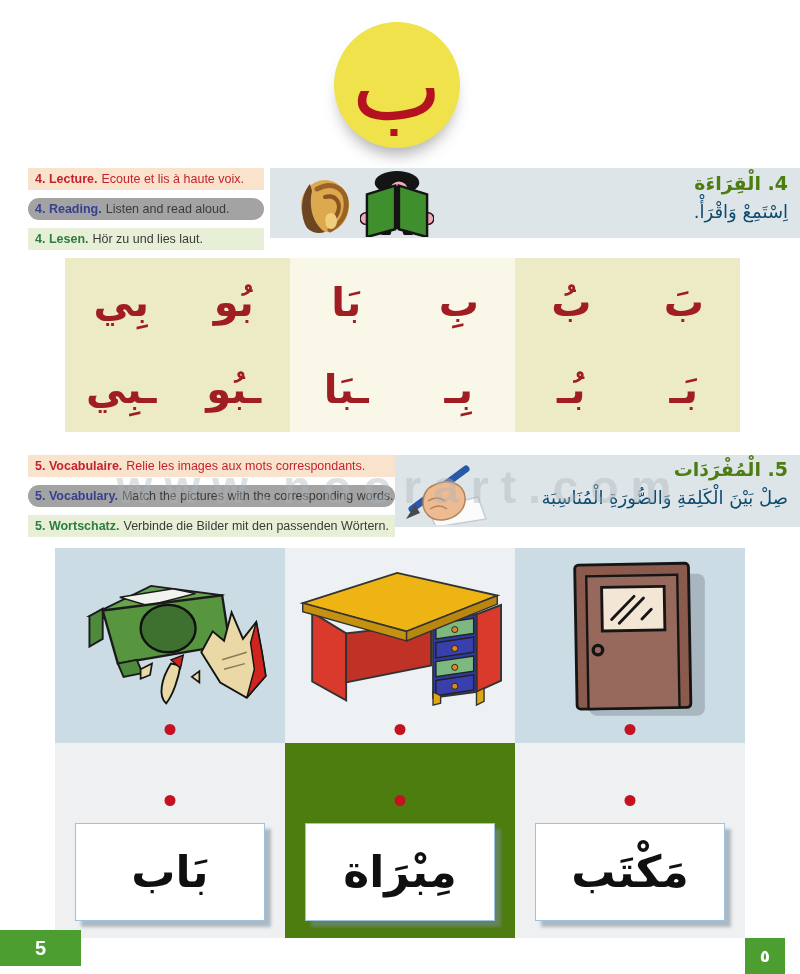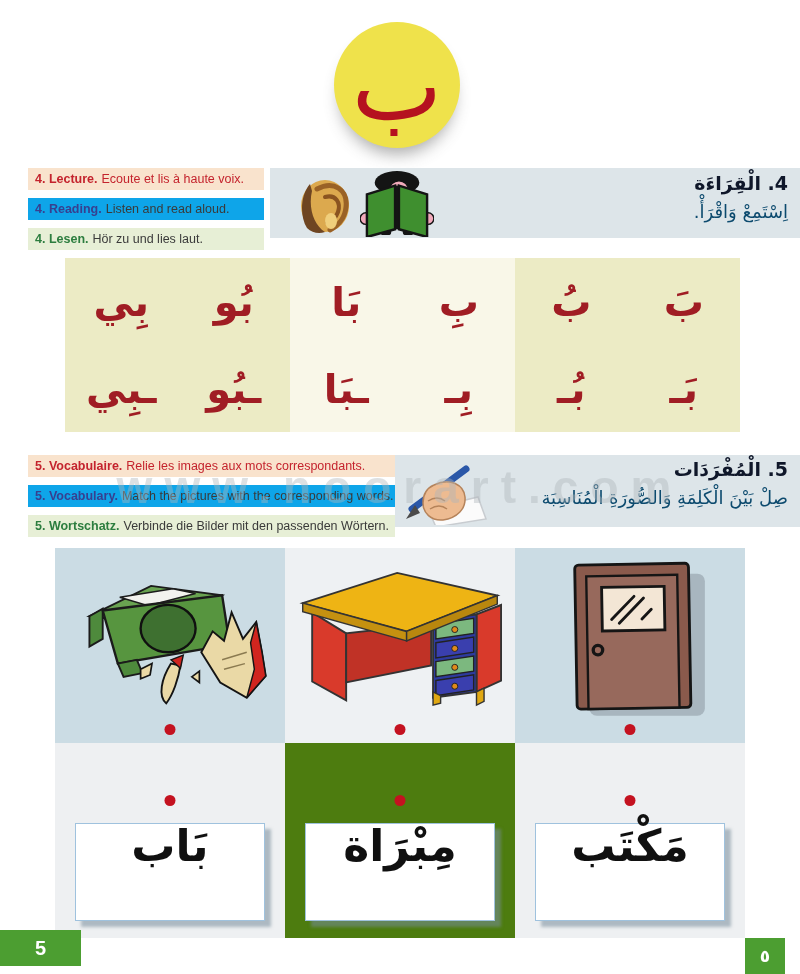--- a/index.html
+++ b/index.html
@@ -12,30 +12,30 @@
   .letter-circle{left:334px;top:22px;width:126px;height:126px;border-radius:50%;
     background:#efe24b;display:flex;align-items:center;justify-content:center;
     box-shadow:0 12px 16px -6px rgba(70,70,70,.45);}
   .letter-circle .glyph{font-size:96px;line-height:1;color:#b5121f;padding-top:4px;}
 
   
   .panel{background:#dde5e9;}
   .bars{display:flex;flex-direction:column;gap:8px;}
   .bar{height:22px;line-height:22px;font-size:12.5px;padding-left:7px;white-space:nowrap;}
   .bar-fr{background:#f9e3cd;color:#c4232d;}
-  .bar-en{background:#0ea5e9;color:#3a3a3a;}
+  .bar-en{background:#a3a3a3;color:#3a3a3a;border-radius:11px;}
   .bar-de{background:#e7efd6;color:#3a3a3a;}
   .bar .lead{font-weight:bold;}
   .bar-fr .lead{color:#c4232d;}
   .bar-en .lead{color:#383f8f;}
   .bar-de .lead{color:#2c7d3f;}
   .bar .rest{margin-left:4px;}
 
   .sec-ar{direction:rtl;text-align:right;}
-  .sec-ar .t1{font-size:19px;font-weight:bold;color:#0f172a;}
+  .sec-ar .t1{font-size:19px;font-weight:bold;color:#4d7c0f;}
   .sec-ar .t2{font-size:18px;color:#0c4a6e;margin-top:7px;}
 
   
   .reading-box{left:65px;top:258px;width:675px;height:174px;
     background:linear-gradient(to right,#ecebc5 0 33.33%,#f9f7e8 33.33% 66.66%,#ecebc5 66.66% 100%);}
   .read-row{display:flex;direction:rtl;height:87px;align-items:center;}
   .read-row span{flex:1;text-align:center;font-size:40px;font-weight:bold;color:#a01d24;line-height:1;}
 
   
   .watermark{left:0;top:460px;width:800px;text-align:center;font-weight:bold;
@@ -49,21 +49,21 @@
   .c-light{background:#eef1f3;}
   .c-blue2{background:#4d7c0f;}
   .c-light2{background:#eef0f2;}
   .dot{position:absolute;left:50%;transform:translateX(-50%);width:11px;height:11px;
     border-radius:50%;background:#c41220;}
   .dot-pic{bottom:8px;}
   .dot-word{top:52px;}
   .pic-wrap{position:absolute;left:50%;transform:translateX(-50%);top:6px;}
   .card{position:absolute;left:50%;transform:translateX(-50%);top:80px;width:188px;height:96px;
     background:#ffffff;border:1.5px solid #9fc2de;box-shadow:6px 6px 3px rgba(120,140,155,.55);
-    display:flex;justify-content:center;}
+    display:flex;align-items:center;justify-content:center;}
   .card span{font-size:44px;font-weight:bold;color:#101010;line-height:1;}
 
   
   .page-num-left{left:0;top:930px;width:81px;height:36px;background:#4c9e31;color:#fff;
     display:flex;align-items:center;justify-content:center;font-size:20px;font-weight:bold;}
   .page-num-right{left:745px;top:938px;width:40px;height:36px;background:#4c9e31;color:#fff;
     display:flex;align-items:center;justify-content:center;font-size:17px;font-weight:bold;}
 </style>
 </head>
 <body>

